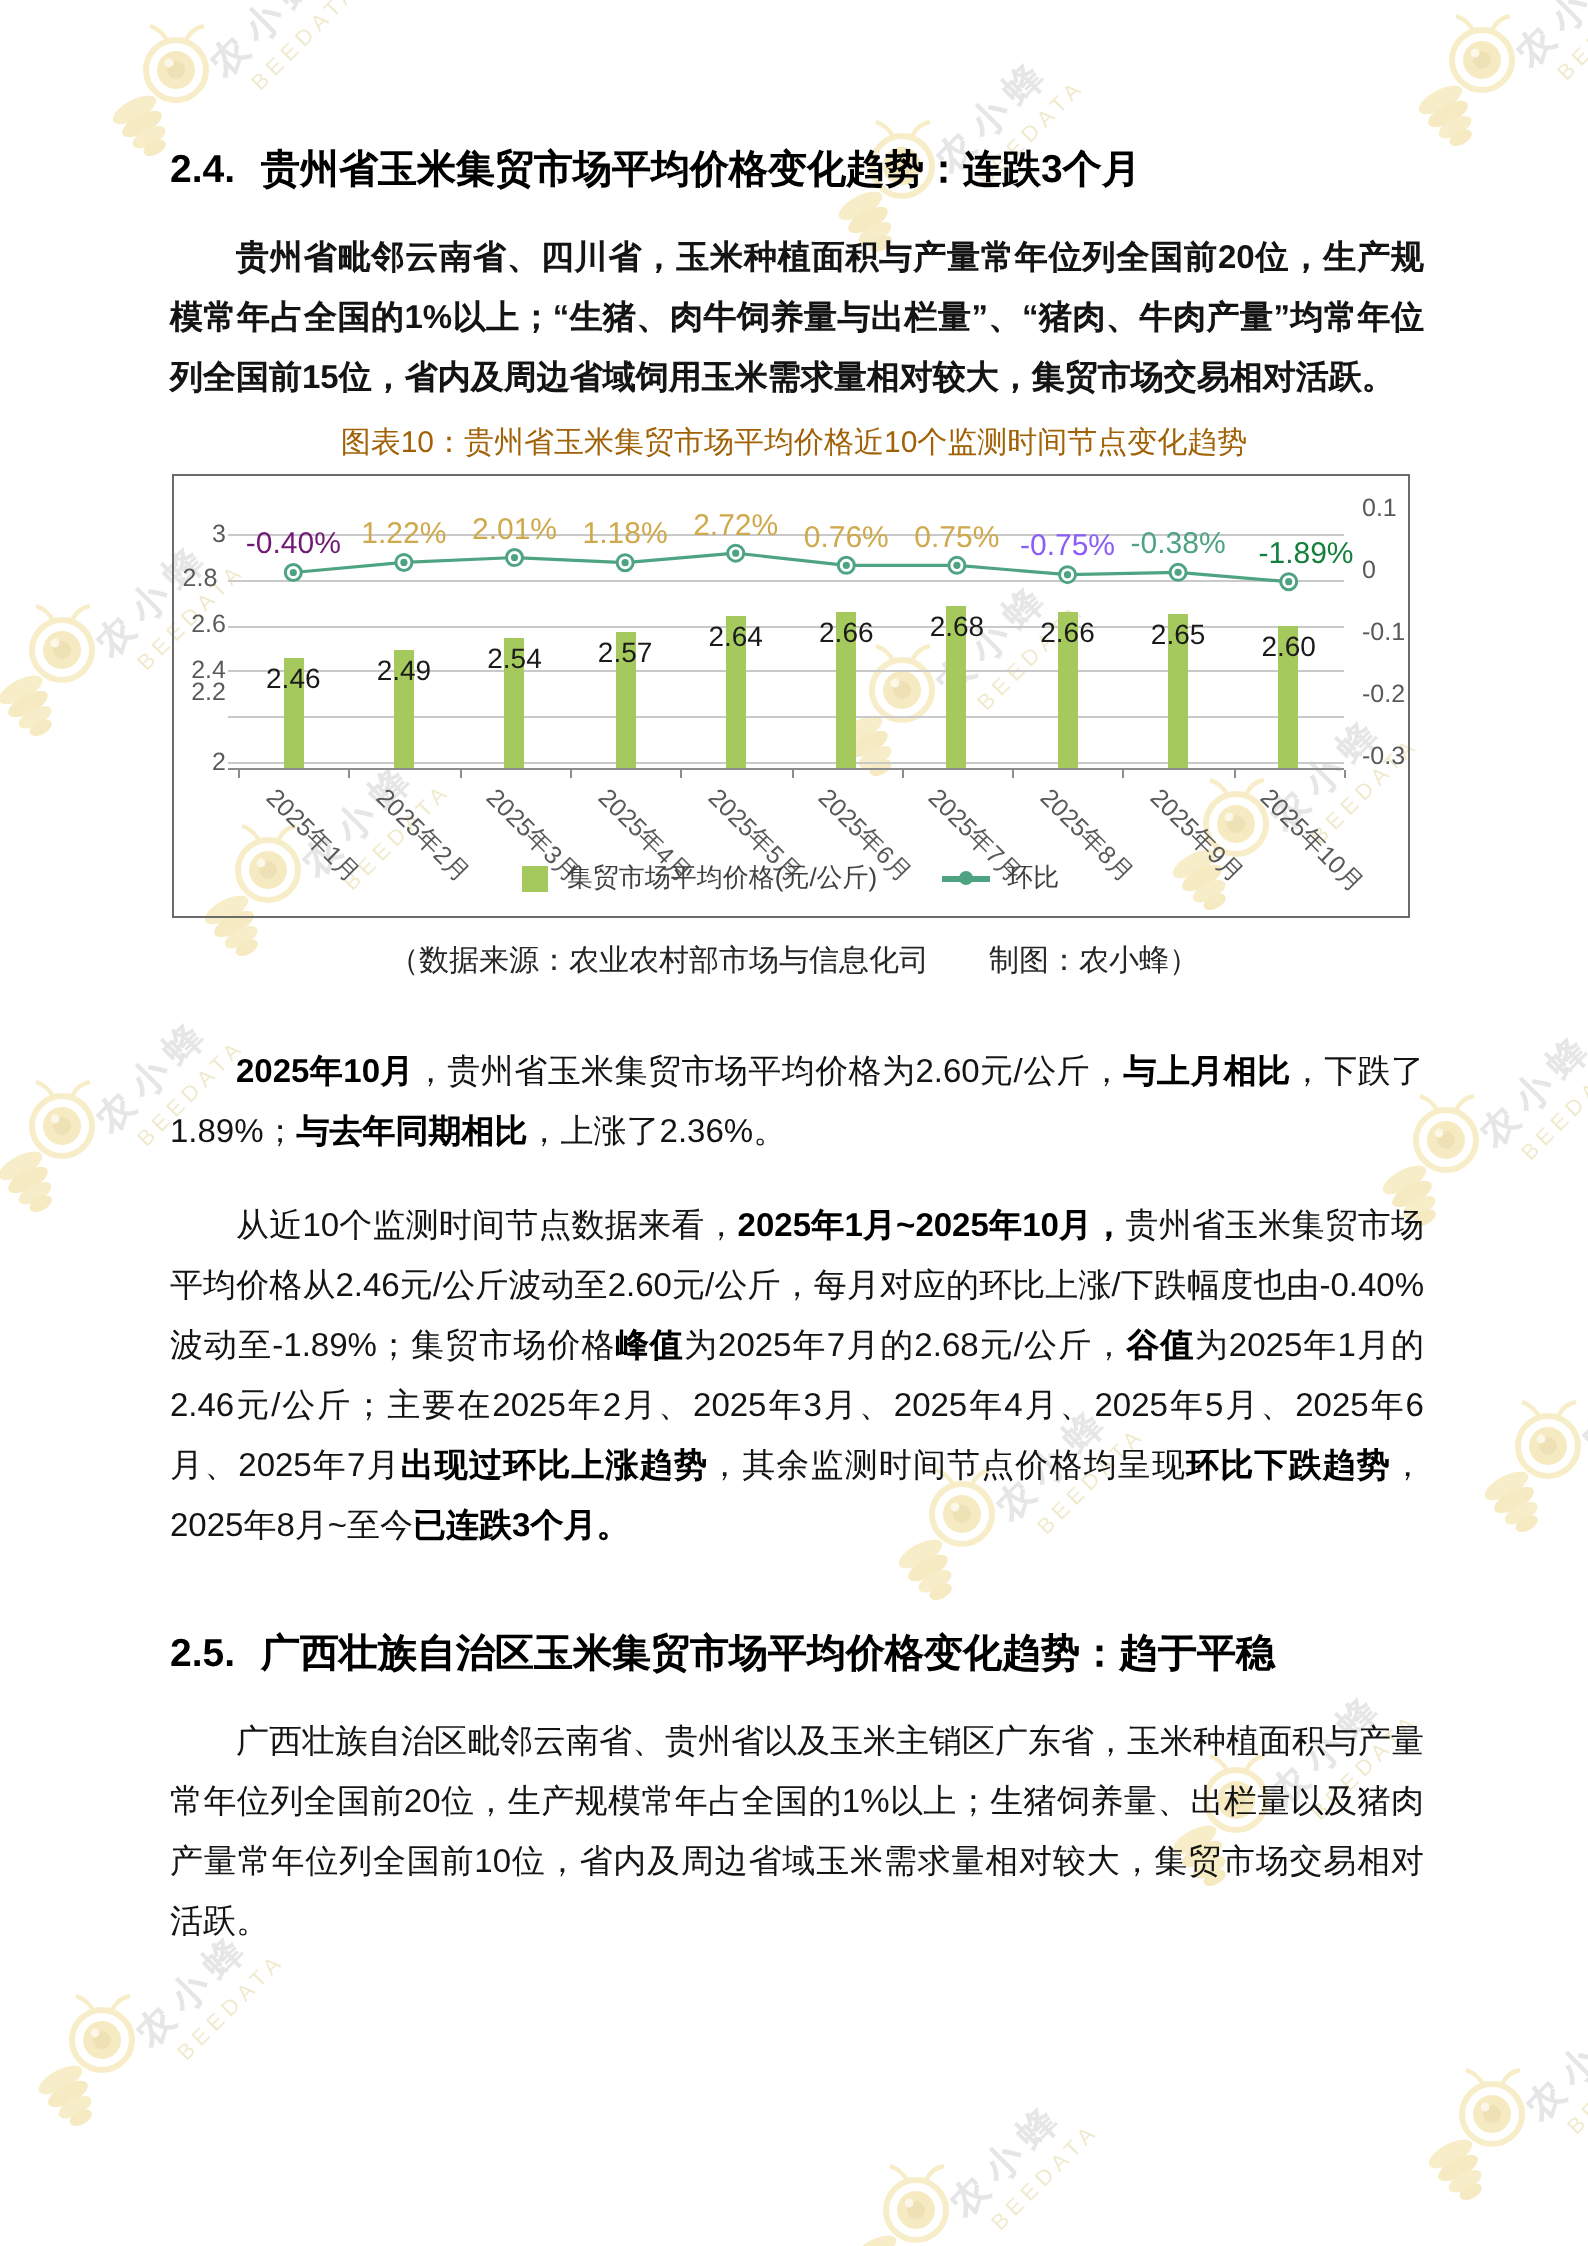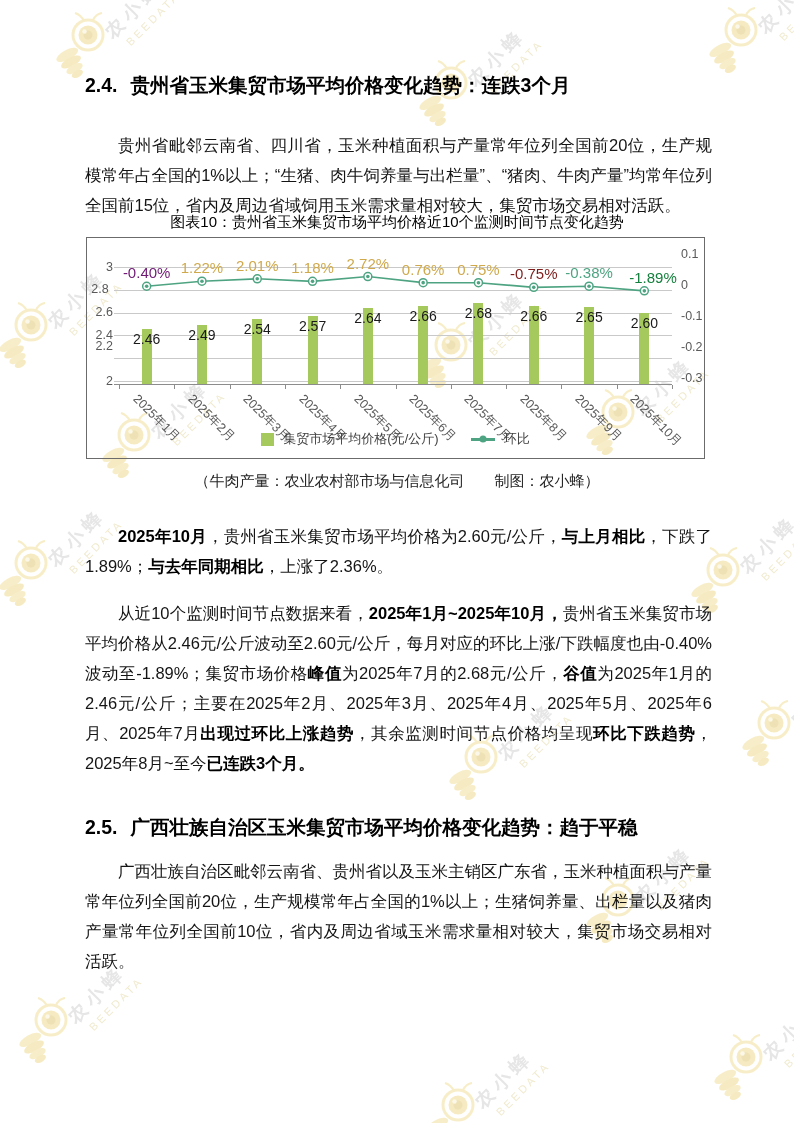--- a/index.html
+++ b/index.html
@@ -22,21 +22,21 @@
     position:absolute;left:85px;width:630px;display:flex;gap:13px;
     font-size:19.5px;line-height:26px;font-weight:700;color:#000;
   }
   .body-p{
     position:absolute;left:85px;width:627px;margin:0;
     font-size:16.5px;line-height:30px;text-align:justify;text-indent:2em;color:#141414;
   }
   .body-p .b{font-weight:700;color:#000;}
   .chart-title{
     position:absolute;left:85px;width:624px;top:211px;text-align:center;
-    font-size:15px;color:#000000;line-height:22px;
+    font-size:15px;color:#a16207;line-height:22px;
   }
   .chart-box{
     position:absolute;left:86px;top:237px;width:619px;height:222px;
     border:1px solid #6b6b6b;box-sizing:border-box;background:transparent;
   }
   .gridline{position:absolute;height:1px;background:#c9c9c9;}
   .axisline{position:absolute;height:1px;background:#8c8c8c;}
   .xtick{position:absolute;width:1px;height:4px;background:#8c8c8c;}
   .ax-lab{position:absolute;font-size:12.5px;color:#595959;line-height:13px;}
   .ax-lab.left{text-align:right;width:26px;}
@@ -361,21 +361,21 @@
       </div>
     </div>
 
   <div class="content">
 
     <div class="heading" style="top:72px;">
       <span>2.4.</span>
       <span>贵州省玉米集贸市场平均价格变化趋势：连跌3个月</span>
     </div>
 
-    <p class="body-p" style="top:130px;" id="p-guizhou-intro"><span>贵州省毗邻云南省、四川省，玉米种植面积与产量常年位列全国前20位，生产规模常年占全国的1%以上；“生猪、肉牛饲养量与出栏量”、“猪肉、牛肉产量”均常年位列全国前15位，省内及周边省域饲用玉米需求量相对较大，集贸市场交易相对活跃。</span></p>
+    <p class="body-p" style="top:114px;font-weight:bold;" id="p-guizhou-intro"><span>贵州省毗邻云南省、四川省，玉米种植面积与产量常年位列全国前20位，生产规模常年占全国的1%以上；“生猪、肉牛饲养量与出栏量”、“猪肉、牛肉产量”均常年位列全国前15位，省内及周边省域饲用玉米需求量相对较大，集贸市场交易相对活跃。</span></p>
 
     <div class="chart-title">图表10：贵州省玉米集贸市场平均价格近10个监测时间节点变化趋势</div>
 
     <div class="chart-box" id="chart-box">
         <div class="gridline" style="left: 27px; width: 558px; top: 29px;"></div>
         <div class="ax-lab left" style="left: 0px; top: 22.5px;">3</div>
         <div class="gridline" style="left: 27px; width: 558px; top: 51.8px;"></div>
         <div class="ax-lab left" style="left: 0px; top: 45.3px; text-align: center;">2.8</div>
         <div class="gridline" style="left: 27px; width: 558px; top: 74.6px;"></div>
         <div class="ax-lab left" style="left: 0px; top: 68.1px;">2.6</div>
@@ -445,21 +445,21 @@
           <circle cx="557.35" cy="52.859" r="4" fill="#ffffff" stroke="#4ea482" stroke-width="1.5"></circle>
           <circle cx="557.35" cy="52.859" r="1.8" fill="#4ea482"></circle>
         </svg>
         <div class="pct-lab" style="left: 59.65px; top: 34.24px; color: #701a75;">-0.40%</div>
         <div class="pct-lab" style="left: 114.95px; top: 29.218px; color: rgb(207, 169, 76);">1.22%</div>
         <div class="pct-lab" style="left: 170.25px; top: 26.769px; color: rgb(207, 169, 76);">2.01%</div>
         <div class="pct-lab" style="left: 225.55px; top: 29.342px; color: rgb(207, 169, 76);">1.18%</div>
         <div class="pct-lab" style="left: 280.85px; top: 24.568px; color: rgb(207, 169, 76);">2.72%</div>
         <div class="pct-lab" style="left: 336.15px; top: 30.644px; color: rgb(207, 169, 76);">0.76%</div>
         <div class="pct-lab" style="left: 391.45px; top: 30.675px; color: rgb(207, 169, 76);">0.75%</div>
-        <div class="pct-lab" style="left: 446.75px; top: 35.325px; color: #7f1d1d;">-0.75%</div>
+        <div class="pct-lab" style="left: 446.75px; top: 35.325px; color: #8b5cf6;">-0.75%</div>
         <div class="pct-lab" style="left: 502.05px; top: 34.178px; color: rgb(78, 164, 130);">-0.38%</div>
         <div class="pct-lab" style="left: 566px; top: 38.859px; color: #15803d;">-1.89%</div>
         <div class="cat-lab" style="left: 53.65px; top: 153px;">2025年1月</div>
         <div class="cat-lab" style="left: 108.95px; top: 153px;">2025年2月</div>
         <div class="cat-lab" style="left: 164.25px; top: 153px;">2025年3月</div>
         <div class="cat-lab" style="left: 219.55px; top: 153px;">2025年4月</div>
         <div class="cat-lab" style="left: 274.85px; top: 153px;">2025年5月</div>
         <div class="cat-lab" style="left: 330.15px; top: 153px;">2025年6月</div>
         <div class="cat-lab" style="left: 385.45px; top: 153px;">2025年7月</div>
         <div class="cat-lab" style="left: 440.75px; top: 153px;">2025年8月</div>
@@ -469,21 +469,21 @@
           <div class="sw" style="background: rgb(165, 201, 92);"></div>
           <div>集贸市场平均价格(元/公斤)</div>
           <div class="gap"></div>
           <div class="lgl" style="background: rgb(78, 164, 130);">
             <i style="background: rgb(78, 164, 130);"></i>
           </div>
           <div>环比</div>
         </div>
       </div>
 
-    <div class="source-note">（牛肉产量：农业农村部市场与信息化司　　制图：农小蜂）</div>
+    <div class="source-note">（数据来源：农业农村部市场与信息化司　　制图：农小蜂）</div>
 
     <p class="body-p" style="top:521px;" id="p-guizhou-current"><span class="b">2025年10月</span><span>，贵州省玉米集贸市场平均价格为2.60元/公斤，</span><span class="b">与上月相比</span><span>，下跌了1.89%；</span><span class="b">与去年同期相比</span><span>，上涨了2.36%。</span></p>
 
     <p class="body-p" style="top:598px;" id="p-guizhou-trend"><span>从近10个监测时间节点数据来看，</span><span class="b">2025年1月~2025年10月，</span><span>贵州省玉米集贸市场平均价格从2.46元/公斤波动至2.60元/公斤，每月对应的环比上涨/下跌幅度也由-0.40%波动至-1.89%；集贸市场价格</span><span class="b">峰值</span><span>为2025年7月的2.68元/公斤，</span><span class="b">谷值</span><span>为2025年1月的2.46元/公斤；主要在2025年2月、2025年3月、2025年4月、2025年5月、2025年6月、2025年7月</span><span class="b">出现过环比上涨趋势</span><span>，其余监测时间节点价格均呈现</span><span class="b">环比下跌趋势</span><span>，2025年8月~至今</span><span class="b">已连跌3个月。</span></p>
 
     <div class="heading" style="top:814px;">
       <span>2.5.</span>
       <span>广西壮族自治区玉米集贸市场平均价格变化趋势：趋于平稳</span>
     </div>
 

